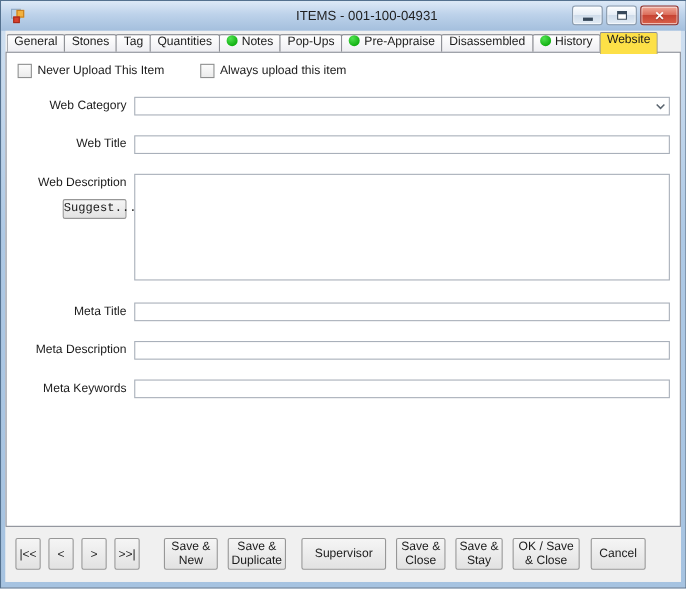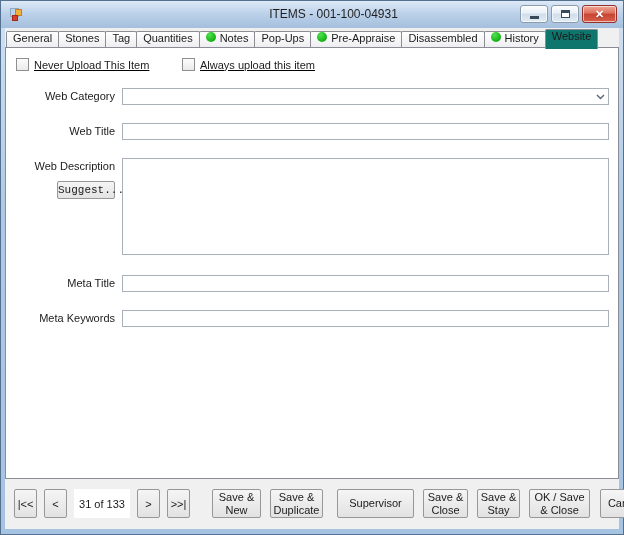--- a/index.html
+++ b/index.html
@@ -45,36 +45,36 @@
     position:absolute; top:2px; left:1px; right:1px; height:18px;
     display:flex; align-items:flex-end;
   }
   .tab{
     height:17px; padding:0 6px; display:flex; align-items:flex-start; gap:4px;
     font-size:11px; color:#1b1b1b; background:linear-gradient(180deg,#ffffff,#ededf1);
     border:1px solid #8c8e94; border-bottom:none; border-radius:2px 2px 0 0;
     margin-right:-1px; cursor:default; white-space:nowrap;
   }
   .tab.active{
-    height:20px; background:#0f766e; position:relative; z-index:3; margin-bottom:-1px;
+    height:20px; background:#fde047; position:relative; z-index:3; margin-bottom:-1px;
     border-radius:2px 2px 0 0;
   }
   .dot{
     width:10px; height:10px; border-radius:50%;
     background:radial-gradient(circle at 35% 30%, #4fe24f, #0fae0f 75%);
     display:inline-block;
   }
   
   .tabpage{
     position:absolute; top:19px; left:0; right:0; height:432px;
     background:#ffffff; border:1px solid #898c95; z-index:2;
     padding-top:9px;
   }
   .checkbox-row{ display:flex; margin-left:10px; height:15px; align-items:center; }
-  .cbwrap{ display:flex; align-items:center; gap:5px;text-decoration:underline; }
+  .cbwrap{ display:flex; gap:5px; }
   .cbwrap.first{ width:166px; }
   .cb{
     width:13px; height:13px; background:linear-gradient(180deg,#fcfcfc,#ebebeb);
     border:1px solid #8e8f8f; display:inline-block;
   }
   .cblabel{ font-size:11px; color:#1b1b1b; }
   .form{ margin-top:16px; }
   .row{ display:flex; align-items:flex-start; padding-right:9px; margin-bottom:18px; }
   .row .lbl{
     width:116px; text-align:right; padding-right:7px; font-size:11px; color:#1b1b1b;
@@ -222,34 +222,37 @@
             <button class="suggest-btn">Suggest...</button>
           </div>
           <textarea class="tarea" style=""></textarea>
         </div>
 
         <div class="row">
           <span class="lbl">Meta Title</span>
           <input class="field" value="" style="">
         </div>
 
+        <div class="row">
+          <span class="lbl">Meta Description</span>
+          <input class="field" value="" style="">
+        </div>
 
         <div class="row">
           <span class="lbl">Meta Keywords</span>
           <input class="field" value="" style="">
         </div>
 
       </div>
     </div>
 
     <div class="bottombar">
       <div class="nav">
         <button class="nbtn">|&lt;&lt;</button>
         <button class="nbtn">&lt;</button>
-        <input class="pos-box" value="31 of 133" style="">
         <button class="nbtn">&gt;</button>
         <button class="nbtn">&gt;&gt;|</button>
       </div>
       <div class="actions">
         <button class="abtn w-new">
           <span>Save &amp;</span>
           <span>New</span>
         </button>
         <button class="abtn w-dup">
           <span>Save &amp;</span>

